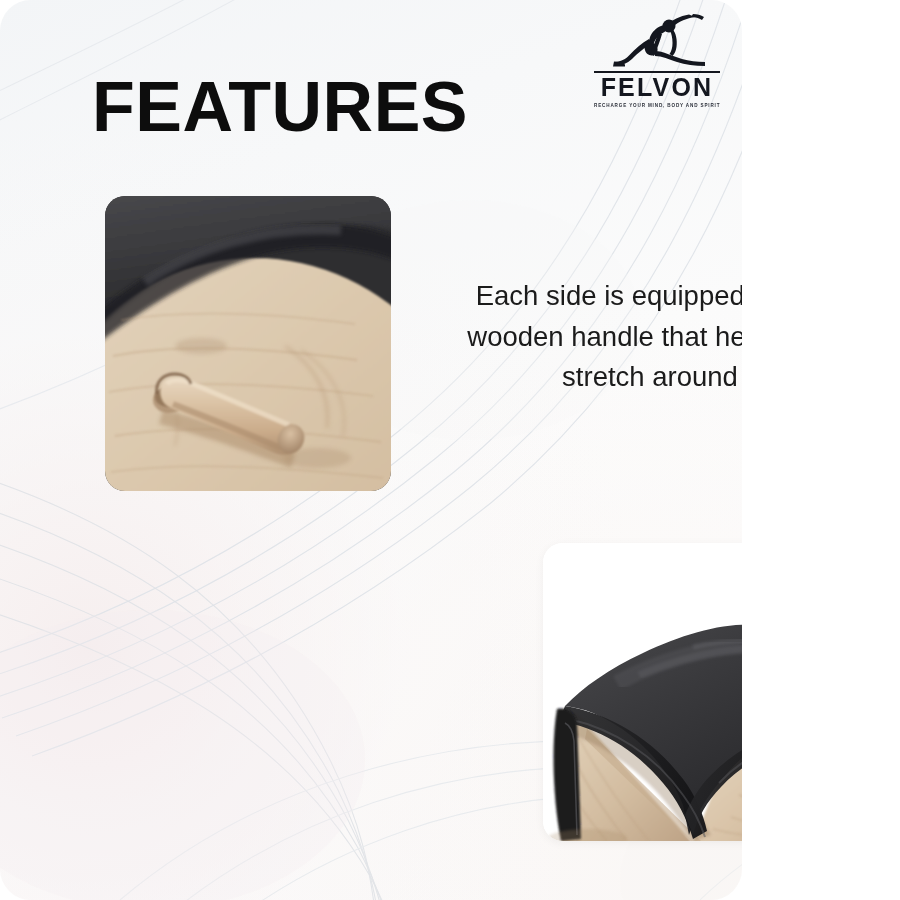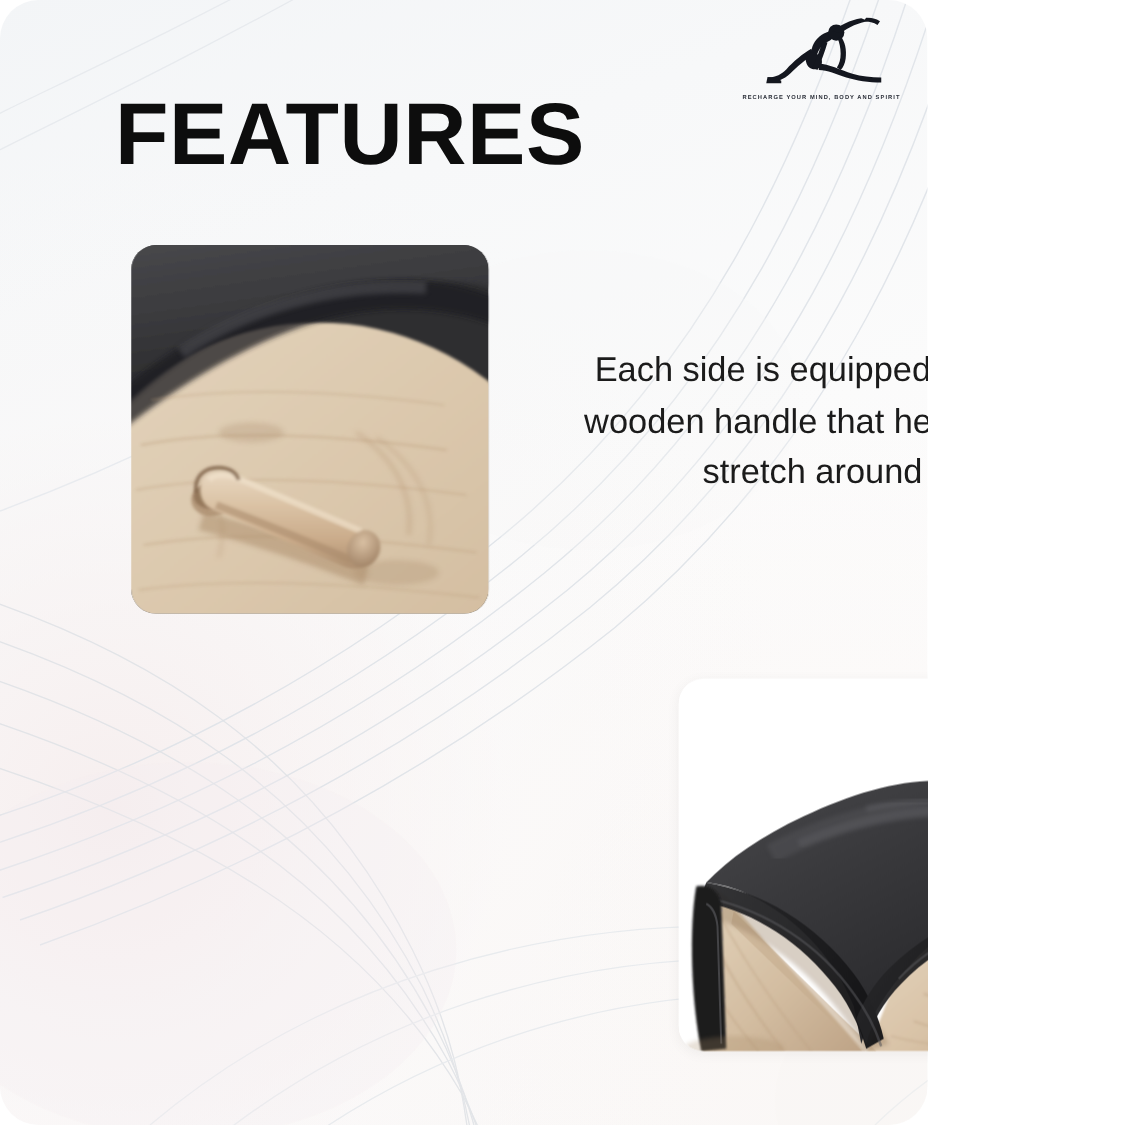--- a/index.html
+++ b/index.html
@@ -168,20 +168,21 @@
         <circle cx="124" cy="24" r="13"></circle>
 
         <path d="M131 30 C 138 38 141 52 139 66 C 138 74 135 80 131 84 L 125 80 C 129 74 131 67 131 58 C 131 48 129 39 126 33 Z"></path>
 
         <path d="M118 22 C 130 12 146 4 164 1 L 176 6 C 160 8 144 15 132 25 Z"></path>
         <path d="M172 0 C 180 0 188 2 194 6 L 190 12 C 184 8 176 6 168 6 Z"></path>
 
         <path d="M110 40 C 106 54 100 70 94 84 L 86 80 C 92 66 98 52 102 38 Z"></path>
       </g>
     </svg>
+    <span class="logo-word">FELVON</span>
     <span class="logo-tag">RECHARGE YOUR MIND, BODY AND SPIRIT</span>
   </div>
 
   <div class="photo-card" id="card-handle">
     <svg class="photo-svg" viewBox="0 0 286 295" xmlns="http://www.w3.org/2000/svg" preserveAspectRatio="xMidYMid slice" aria-hidden="true">
       <defs>
         <linearGradient id="woodDisc" x1="0.15" y1="0" x2="0.85" y2="1">
           <stop offset="0%" stop-color="#e3d3bc"></stop>
           <stop offset="30%" stop-color="#dcc9ae"></stop>
           <stop offset="62%" stop-color="#d3bda0"></stop>

